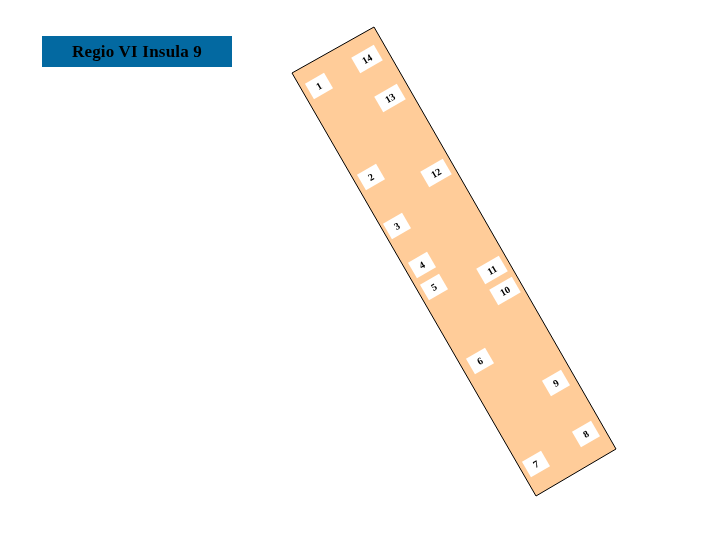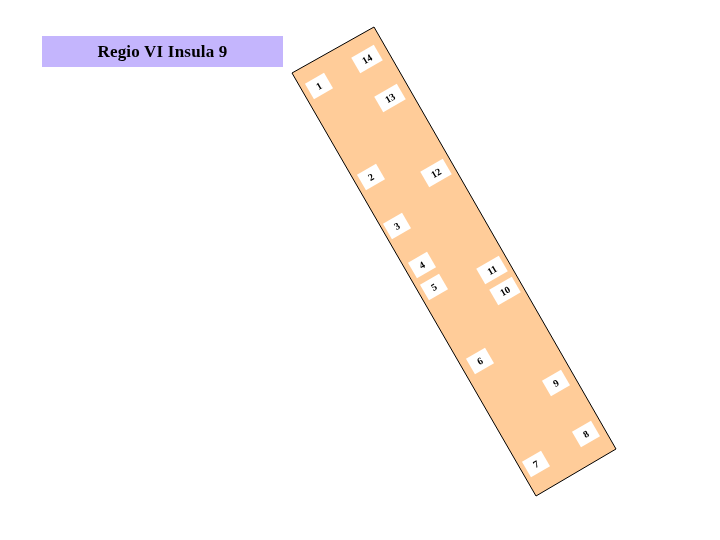--- a/index.html
+++ b/index.html
@@ -11,23 +11,23 @@
       width: 720px;
       height: 540px;
       position: relative;
       overflow: hidden;
       font-family: "Liberation Serif", "DejaVu Serif", serif;
     }
     .title-box {
       position: absolute;
       left: 42px;
       top: 36px;
-      width: 241px;
+      width: 190px;
       height: 31px;
-      background: #c4b5fd;
+      background: #0369a1;
       display: flex;
       align-items: center;
       justify-content: center;
     }
     .title-text {
       font-family: "Liberation Serif", "DejaVu Serif", serif;
       font-weight: bold;
       font-size: 17px;
       color: #000000;
       letter-spacing: 0.2px;

